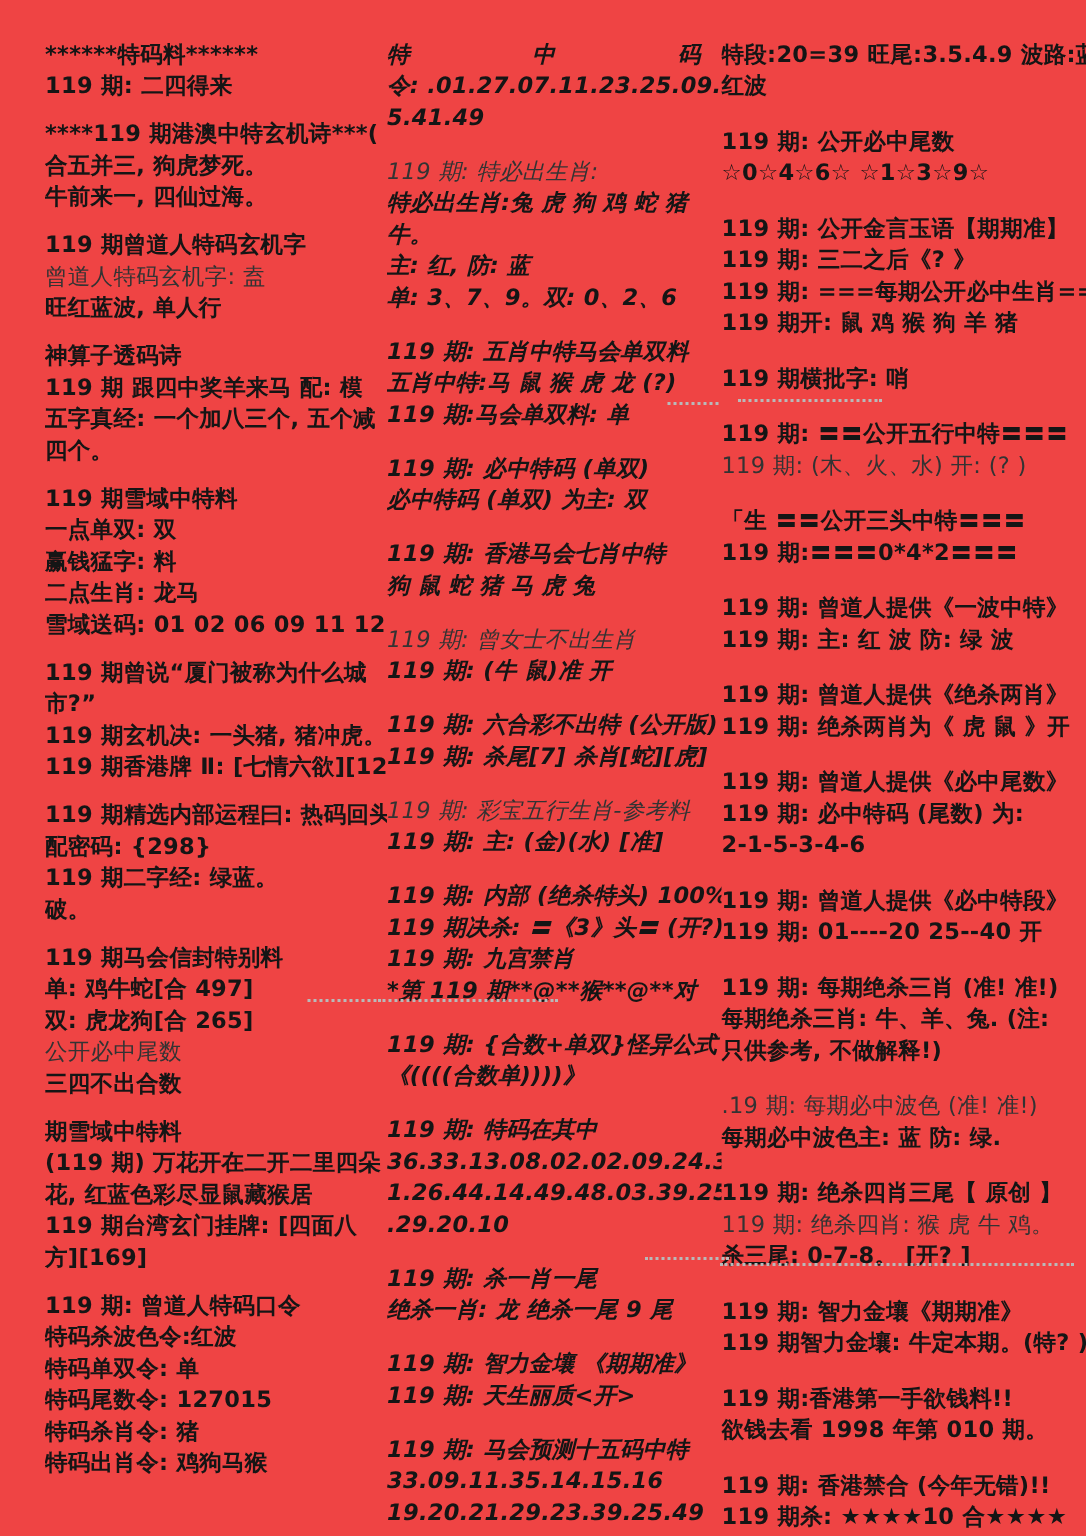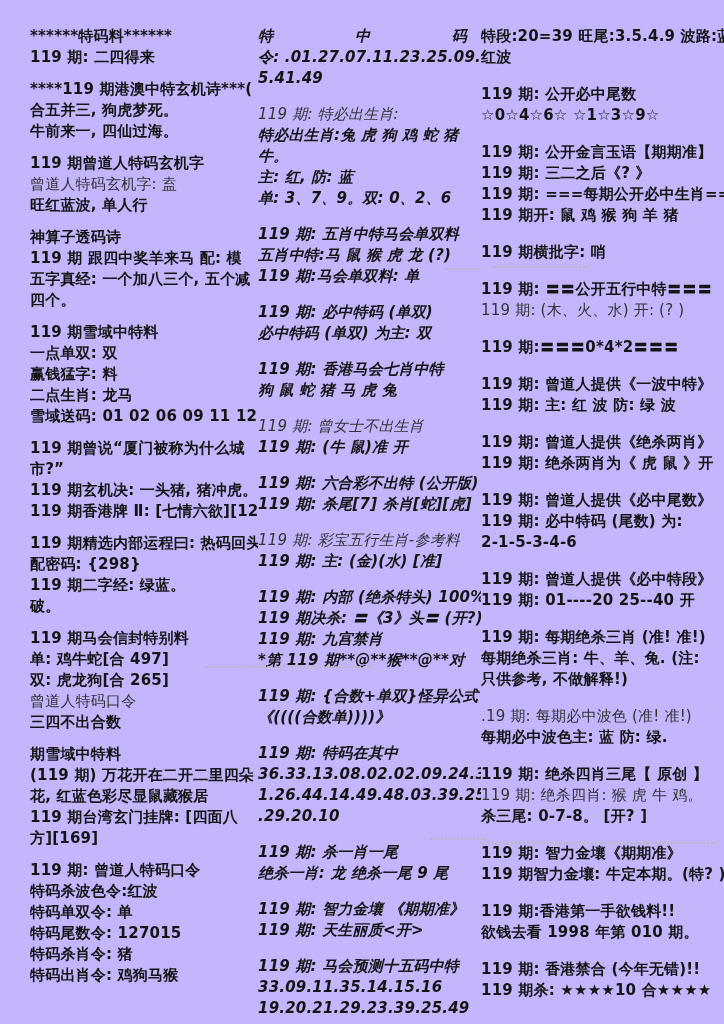--- a/index.html
+++ b/index.html
@@ -1,21 +1,21 @@
 <!DOCTYPE html>
 <html><head>
 <meta charset="utf-8">
 <title>document</title>
 <style>
   html, body { margin: 0; padding: 0; background: #e8e8e8; }
   .page {
     position: relative;
     width: 724px;
     height: 1024px;
-    background: #c4b5fd;
+    background: #ef4444;
     overflow: hidden;
     font-family: "DejaVu Sans", "Liberation Sans", sans-serif;
     color: #151515;
   }
   .cols {
     position: absolute;
     top: 26px;
     left: 30px;
     right: 0;
     display: flex;
@@ -81,21 +81,21 @@
         <div class="line">119 期香港牌 Ⅱ: [七情六欲][126]</div>
         <div class="line gap"></div>
         <div class="line">119 期精选内部运程曰: 热码回头、</div>
         <div class="line">配密码: {298}</div>
         <div class="line">119 期二字经: 绿蓝。</div>
         <div class="line">破。</div>
         <div class="line gap"></div>
         <div class="line">119 期马会信封特别料</div>
         <div class="line">单: 鸡牛蛇[合 497]</div>
         <div class="line">双: 虎龙狗[合 265]</div>
-        <div class="line lt">曾道人特码口令</div>
+        <div class="line lt">公开必中尾数</div>
         <div class="line">三四不出合数</div>
         <div class="line gap"></div>
         <div class="line">期雪域中特料</div>
         <div class="line">(119 期) 万花开在二开二里四朵</div>
         <div class="line">花, 红蓝色彩尽显鼠藏猴居</div>
         <div class="line">119 期台湾玄门挂牌: [四面八</div>
         <div class="line">方][169]</div>
         <div class="line gap"></div>
         <div class="line">119 期: 曾道人特码口令</div>
         <div class="line">特码杀波色令:红波</div>
@@ -167,20 +167,21 @@
         <div class="line">119 期: 公开金言玉语【期期准】</div>
         <div class="line">119 期: 三二之后《? 》</div>
         <div class="line">119 期: ===每期公开必中生肖===</div>
         <div class="line">119 期开: 鼠 鸡 猴 狗 羊 猪</div>
         <div class="line gap"></div>
         <div class="line">119 期横批字: 哨</div>
         <div class="line gap"></div>
         <div class="line">119 期: 〓〓公开五行中特〓〓〓</div>
         <div class="line lt">119 期: (木、火、水) 开: (? )</div>
         <div class="line gap"></div>
+        <div class="line">「生 〓〓公开三头中特〓〓〓</div>
         <div class="line">119 期:〓〓〓0*4*2〓〓〓</div>
         <div class="line gap"></div>
         <div class="line">119 期: 曾道人提供《一波中特》</div>
         <div class="line">119 期: 主: 红 波 防: 绿 波</div>
         <div class="line gap"></div>
         <div class="line">119 期: 曾道人提供《绝杀两肖》</div>
         <div class="line">119 期: 绝杀两肖为《 虎 鼠 》开</div>
         <div class="line gap"></div>
         <div class="line">119 期: 曾道人提供《必中尾数》</div>
         <div class="line">119 期: 必中特码 (尾数) 为:</div>

